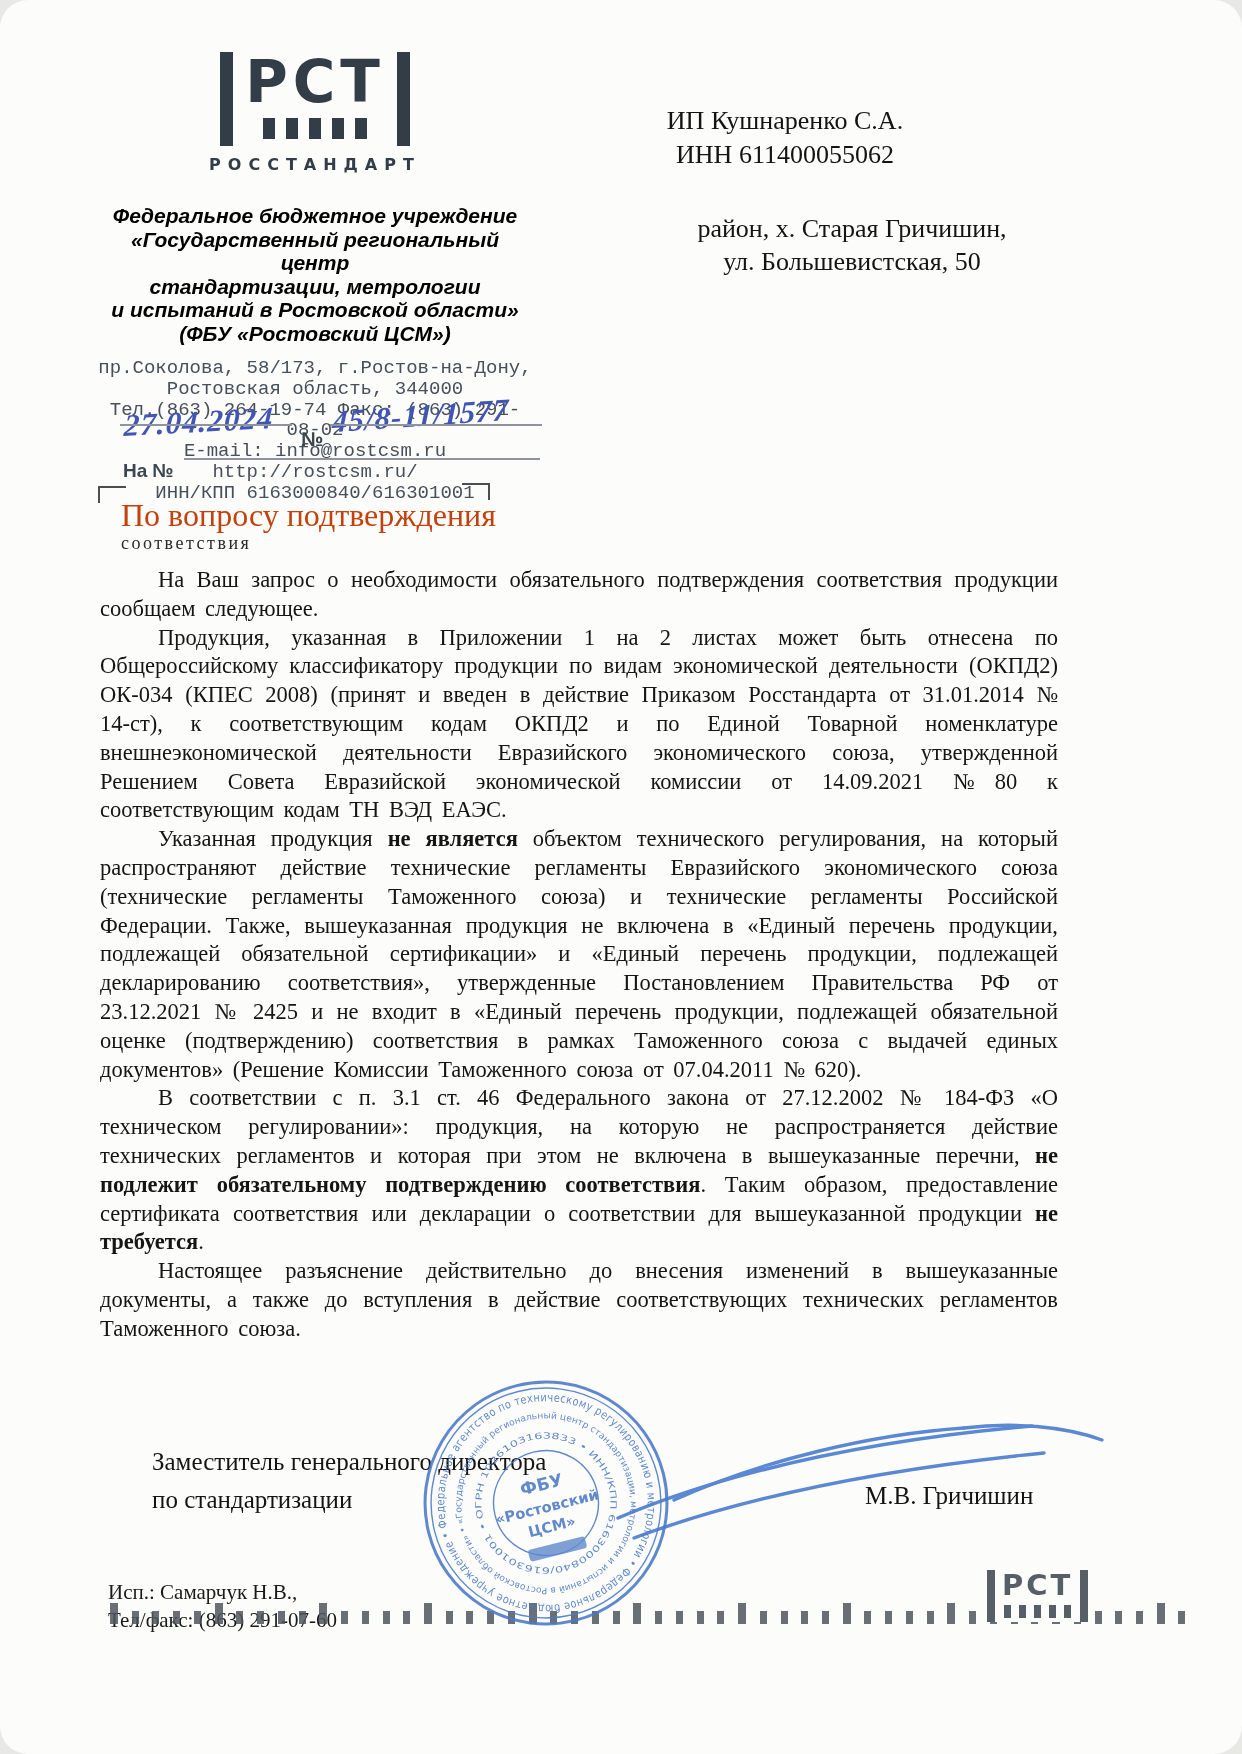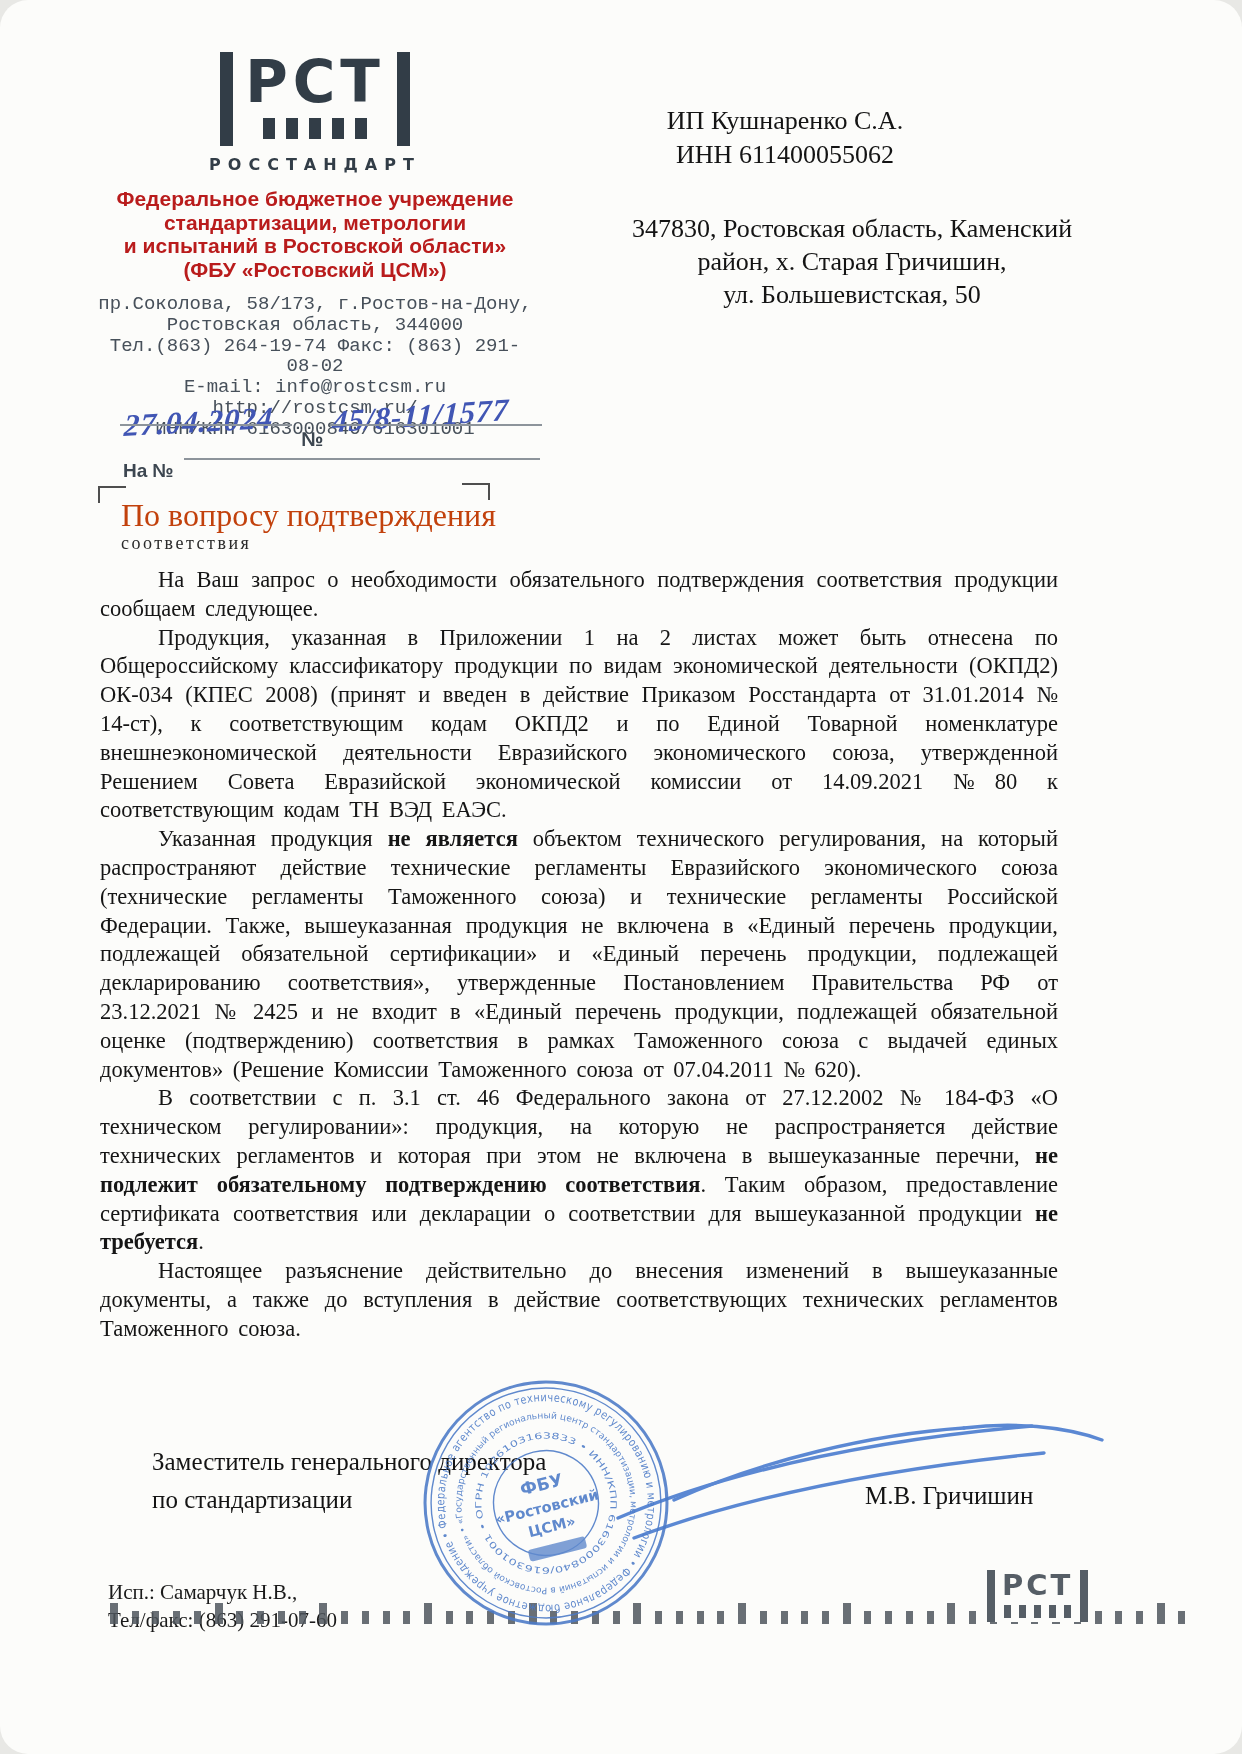--- a/index.html
+++ b/index.html
@@ -10,22 +10,22 @@
   .letterhead{position:absolute;left:95px;top:52px;width:440px;text-align:center;color:#353f4a;}
   .logo{display:flex;justify-content:center;align-items:stretch;gap:12px;height:94px;}
   .logo .vbar{width:13px;background:#323d47;}
   .logo .mid{display:flex;flex-direction:column;align-items:center;}
   .logo .letters{font-family:"DejaVu Sans","Liberation Sans",sans-serif;font-weight:900;
                  font-size:58px;line-height:60px;letter-spacing:5px;color:#323d47;}
   .logo .ticks{display:flex;gap:11px;margin-top:6px;}
   .logo .ticks i{display:block;width:12px;height:21px;background:#323d47;}
   .logo-caption{margin-top:9px;font-family:"DejaVu Sans","Liberation Sans",sans-serif;
                 font-weight:700;font-size:16px;letter-spacing:7px;color:#323d47;}
-  .org-lines{margin-top:13px;font-family:"Liberation Sans","DejaVu Sans",sans-serif;
-             font-size:21px;line-height:23.5px;font-weight:600;color:#b91c1c;}
+  .org-lines{margin-top:30px;font-family:"Liberation Sans","DejaVu Sans",sans-serif;
+             font-size:21px;line-height:23.5px;font-weight:600;color:#000000;font-style:italic;}
   .contact-lines{margin-top:13px;font-family:Liberation Mono, monospace;
              font-size:19px;line-height:20.8px;font-weight:500;color:#47505a;}
 
   
   .hand{position:absolute;font-style:italic;font-weight:600;color:#4156b4;
         font-family:"Liberation Serif",serif;letter-spacing:1px;white-space:nowrap;}
   .refline{position:absolute;border-bottom:2px solid #8d949b;}
   .reflabel{position:absolute;font-family:"Liberation Sans","DejaVu Sans",sans-serif;
             font-weight:600;color:#3c4650;}
 
@@ -87,20 +87,21 @@
             <i></i>
             <i></i>
             <i></i>
           </span>
       </span>
       <span class="vbar"></span>
     </div>
     <div class="logo-caption">РОССТАНДАРТ</div>
     <div class="org-lines">
         <div>Федеральное бюджетное учреждение</div>
+        <div>«Государственный региональный центр</div>
         <div>стандартизации, метрологии</div>
         <div>и испытаний в Ростовской области»</div>
         <div>(ФБУ «Ростовский ЦСМ»)</div>
       </div>
     <div class="contact-lines">
         <div>пр.Соколова, 58/173, г.Ростов-на-Дону,</div>
         <div>Ростовская область, 344000</div>
         <div>Тел.(863) 264-19-74  Факс: (863) 291-08-02</div>
         <div>E-mail: info@rostcsm.ru   http://rostcsm.ru/</div>
         <div>ИНН/КПП 6163000840/616301001</div>
@@ -121,21 +122,20 @@
   <div class="corner r" style="left:462px;top:483px;"></div>
 
   <div class="subject1">По вопросу подтверждения</div>
   <div class="subject2">соответствия</div>
 
   <div class="recipient-name">
       <div>ИП Кушнаренко С.А.</div>
       <div>ИНН 611400055062</div>
     </div>
   <div class="recipient-addr">
-      <div>347830, Ростовская область, Каменский</div>
       <div>район, х. Старая Гричишин,</div>
       <div>ул. Большевистская, 50</div>
     </div>
 
   <div class="body-text">
     <p><span>На Ваш запрос о необходимости обязательного подтверждения соответствия продукции сообщаем следующее.</span></p>
     <p><span>Продукция, указанная в Приложении 1 на 2 листах может быть отнесена по Общероссийскому классификатору продукции по видам экономической деятельности (ОКПД2) ОК-034 (КПЕС 2008) (принят и введен в действие Приказом Росстандарта от 31.01.2014 № 14-ст), к соответствующим кодам ОКПД2 и по Единой Товарной номенклатуре внешнеэкономической деятельности Евразийского экономического союза, утвержденной Решением Совета Евразийской экономической комиссии от 14.09.2021 №80 к соответствующим кодам ТН ВЭД ЕАЭС.</span></p>
     <p><span>Указанная продукция </span><span style="font-weight: bold;">не является</span><span> объектом технического регулирования, на который распространяют действие технические регламенты Евразийского экономического союза (технические регламенты Таможенного союза)  и технические регламенты Российской Федерации. Также, вышеуказанная продукция не включена в «Единый перечень продукции, подлежащей обязательной сертификации» и «Единый перечень продукции, подлежащей декларированию соответствия», утвержденные Постановлением Правительства РФ от 23.12.2021 № 2425 и не входит в «Единый перечень продукции, подлежащей обязательной оценке (подтверждению) соответствия в рамках Таможенного союза с выдачей единых документов» (Решение Комиссии Таможенного союза от 07.04.2011 № 620).</span></p>
     <p><span>В соответствии с п. 3.1 ст. 46 Федерального закона от 27.12.2002 № 184-ФЗ «О техническом регулировании»: продукция, на которую не распространяется действие технических регламентов и которая при этом не включена в вышеуказанные перечни, </span><span style="font-weight: bold;">не подлежит обязательному подтверждению соответствия</span><span>. Таким образом, предоставление сертификата соответствия или декларации о соответствии для вышеуказанной продукции </span><span style="font-weight: bold;">не требуется</span><span>.</span></p>
     <p><span>Настоящее разъяснение действительно до внесения изменений в вышеуказанные документы, а также до вступления в действие соответствующих технических регламентов Таможенного союза.</span></p>

